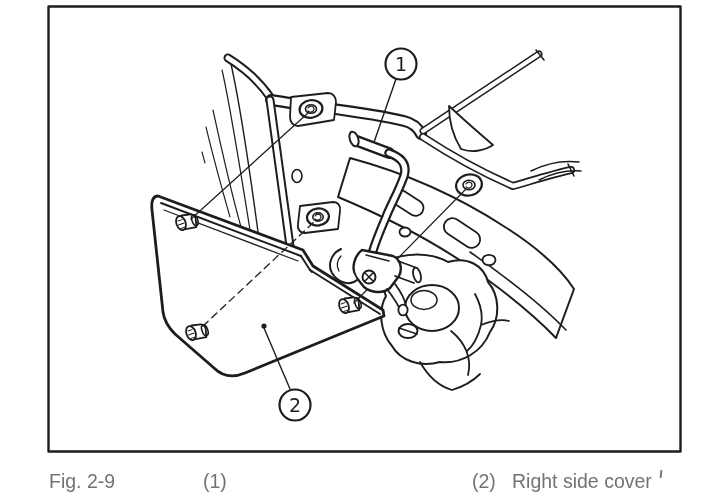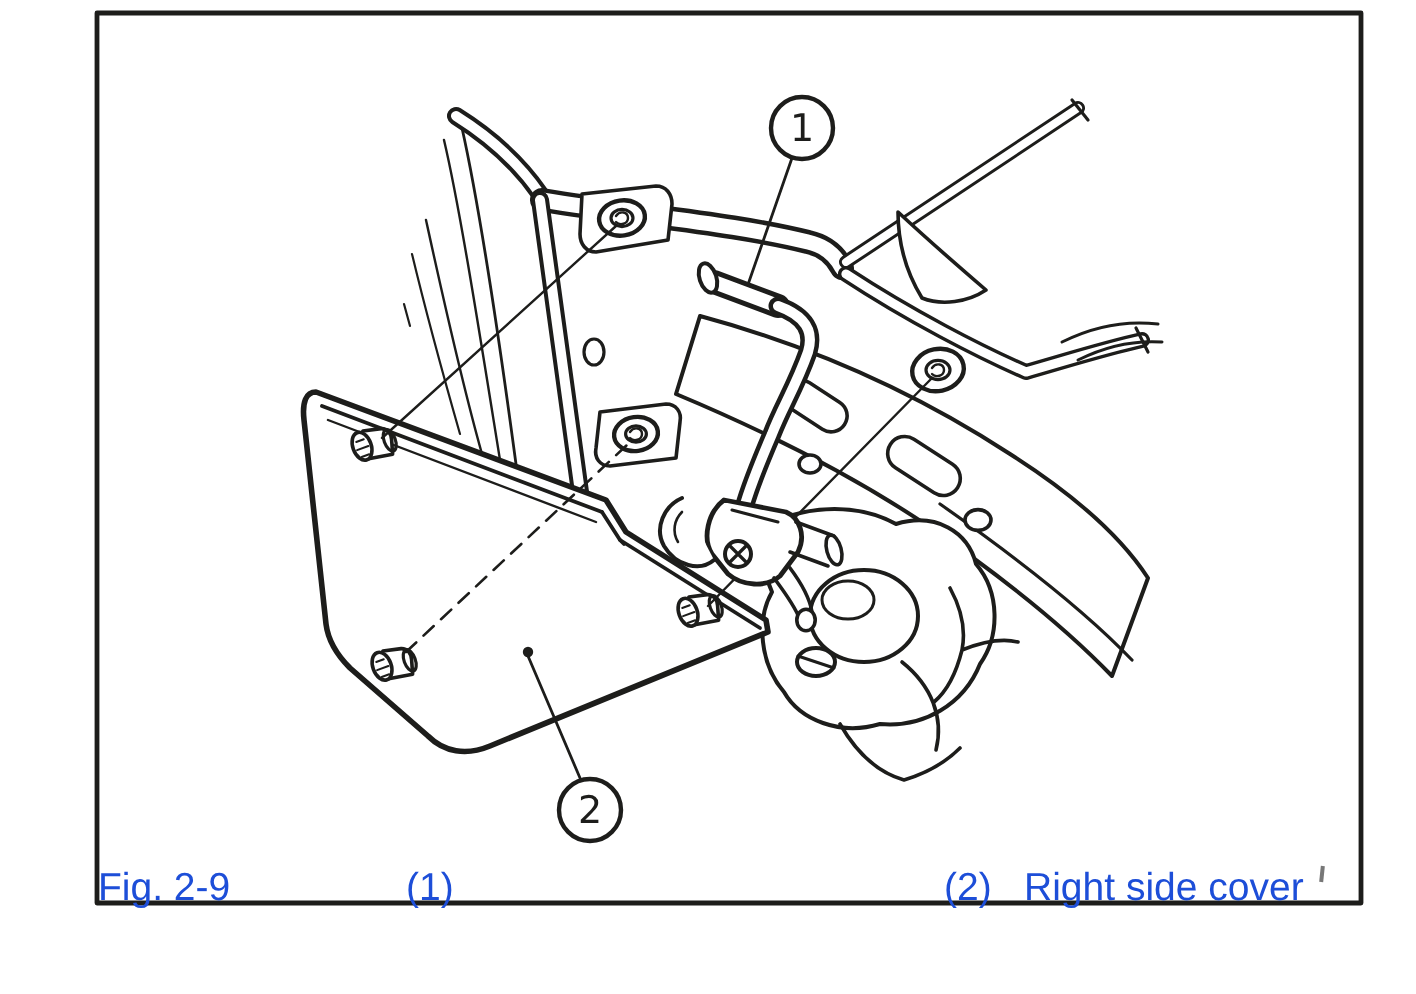--- a/index.html
+++ b/index.html
@@ -13,22 +13,22 @@
   .d{stroke:var(--ink,#1d1d1b);fill:none;}
   .fw{stroke:var(--ink,#1d1d1b);fill:var(--paper,#ffffff);}
   .fi{fill:var(--ink,#1d1d1b);stroke:none;}
   .pw{stroke:var(--paper,#ffffff);fill:none;}
   .callout-num{
     font-family:"DejaVu Sans","Liberation Sans",sans-serif;
     font-size:19px;fill:var(--ink,#1d1d1b);
     text-anchor:middle;
   }
   .caption{
-    position:absolute;left:0;top:433px;width:708px;height:26px;
-    font-size:19.5px;color:#1d4ed8;white-space:nowrap;
+    position:absolute;left:0;top:470px;width:708px;height:26px;
+    font-size:19.5px;color:#737373;white-space:nowrap;
   }
   .caption span{position:absolute;top:0;}
   .cap-fig{left:49px;}
   .cap-ref1{left:203px;}
   .cap-lab1{left:247px;}
   .cap-ref2{left:472px;}
   .cap-lab2{left:512px;}
   .artifact{
     position:absolute;left:660px;top:5px;width:2px;height:8px;
     background:#4a4a4a;transform:rotate(6deg);opacity:.75;

